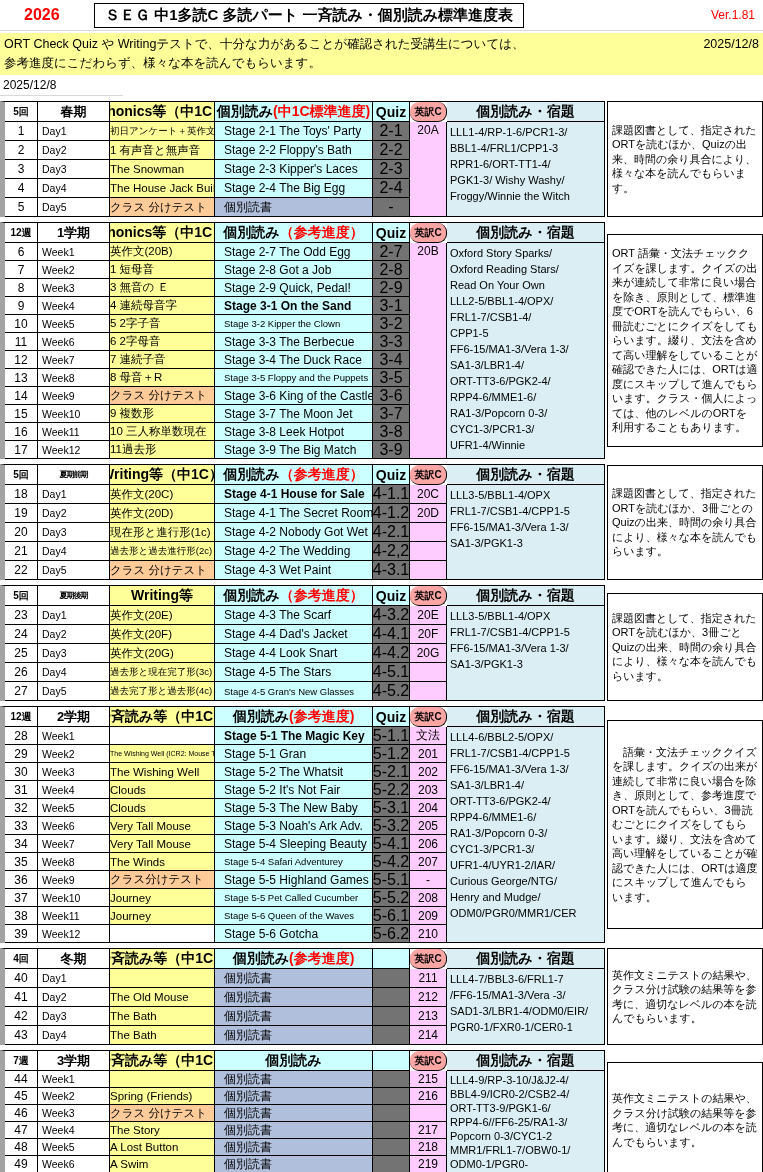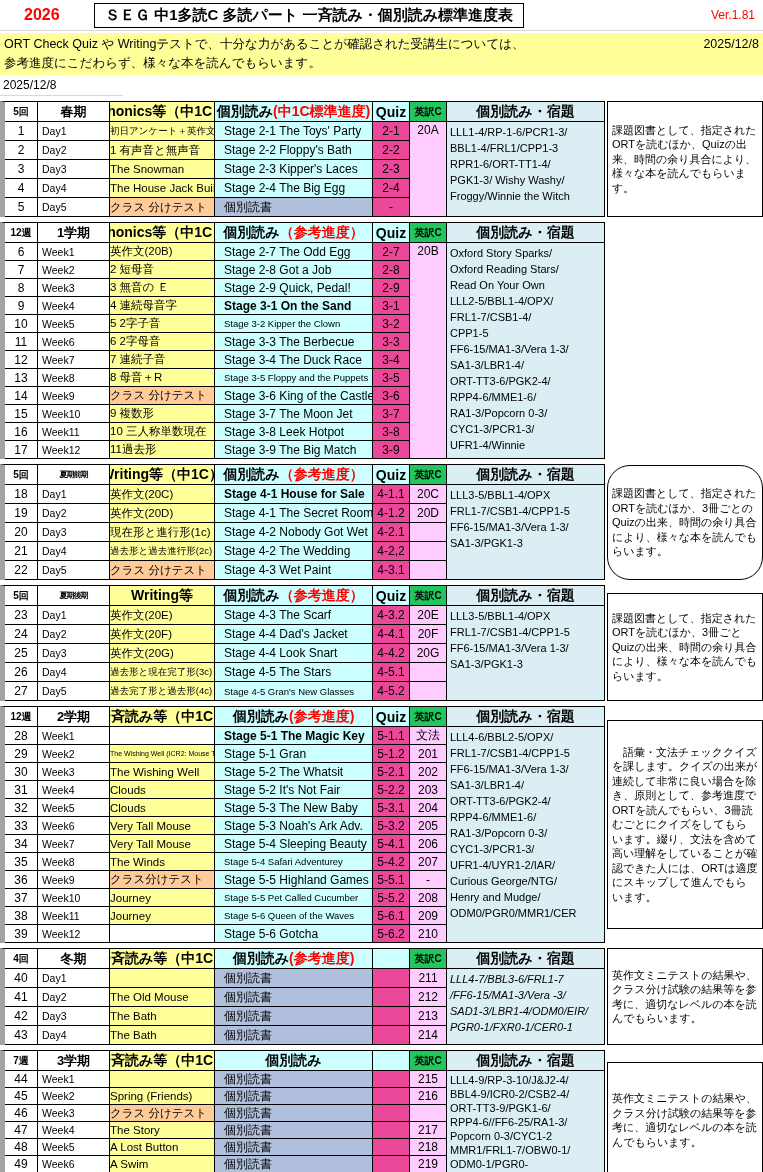--- a/index.html
+++ b/index.html
@@ -16,34 +16,34 @@
   .tbl{display:grid;border-top:1px solid #000;border-left:5px solid #a3a3a3;}
   .cell{border-right:1px solid #000;border-bottom:1px solid #000;box-sizing:border-box;display:flex;align-items:center;overflow:hidden;white-space:nowrap;}
   .hdr{justify-content:center;font-weight:bold;}
   .count{font-size:10px;}
   .period{font-size:13px;}
   .period.sm{font-size:8px;letter-spacing:-1px;}
   .topichdr{background:#FFFF99;font-size:14px;}
   .readhdr{background:#CCFFFF;font-size:14px;}
   .readhdr .red{color:#f00;}
   .quizhdr{background:#CCFFFF;font-size:14px;}
-  .transhdr{background:#22c55e;font-size:10px;}
+  .transhdr{background:#fca5a5;font-size:10px;border-radius:9px;}
   .hwhdr{background:#DAEEF3;font-size:14px;}
   .num{justify-content:center;font-size:12px;}
   .day{font-size:10.5px;padding-left:4px;}
   .topic{background:#FFFF99;font-size:11.5px;padding-left:0;text-align:center;}
   .topic.orange{background:#FFCC99;}
   .topic.white{background:#fff;}
   .topic.sm1{font-size:9.5px;}
   .topic.sm2{font-size:7px;}
   .reading{background:#CCFFFF;font-size:12px;padding-left:9px;}
   .reading.selfread{background:#B0BFDB;}
   .reading.b{font-weight:bold;}
   .reading.sm{font-size:9.5px;}
-  .quiz{background:#ec4899;justify-content:center;font-size:12px;}
+  .quiz{background:#737373;justify-content:center;font-size:16px;}
   .trans{background:#FFCCFF;justify-content:center;font-size:12px;}
   .trans.merged{align-items:flex-start;padding-top:1px;}
   .homework{background:#DAEEF3;align-items:flex-start;font-size:11px;padding:2px 0 0 3px;white-space:pre-line;}
   .notes{width:163px;display:flex;flex-direction:column;justify-content:flex-start;box-sizing:border-box;}
   .note-box{border:1px solid #000;margin-left:2px;flex:1;display:flex;align-items:center;padding:2px 4px;font-size:11px;line-height:14.5px;white-space:normal;box-sizing:border-box;}
 </style>
 </head>
 <body>
 
 <div class="top">
@@ -139,21 +139,21 @@
 RA1-3/Popcorn 0-3/
 CYC1-3/PCR1-3/
 UFR1-4/Winnie</div>
         <div class="cell num">6</div>
         <div class="cell day">Week1</div>
         <div class="cell topic">英作文(20B)</div>
         <div class="cell reading">Stage 2-7 The Odd Egg</div>
         <div class="cell quiz">2-7</div>
         <div class="cell num">7</div>
         <div class="cell day">Week2</div>
-        <div class="cell topic">2 短母音</div>
+        <div class="cell topic">1 短母音</div>
         <div class="cell reading">Stage 2-8 Got a Job</div>
         <div class="cell quiz">2-8</div>
         <div class="cell num">8</div>
         <div class="cell day">Week3</div>
         <div class="cell topic">3 無音の Ｅ</div>
         <div class="cell reading">Stage 2-9 Quick, Pedal!</div>
         <div class="cell quiz">2-9</div>
         <div class="cell num">9</div>
         <div class="cell day">Week4</div>
         <div class="cell topic">4 連続母音字</div>
@@ -193,20 +193,23 @@
         <div class="cell day">Week11</div>
         <div class="cell topic">10 三人称単数現在</div>
         <div class="cell reading">Stage 3-8 Leek Hotpot</div>
         <div class="cell quiz">3-8</div>
         <div class="cell num">17</div>
         <div class="cell day">Week12</div>
         <div class="cell topic">11過去形</div>
         <div class="cell reading">Stage 3-9 The Big Match</div>
         <div class="cell quiz">3-9</div>
       </div>
+      <div class="notes">
+        <div class="note-box" style="margin-top: 12px; margin-bottom: 12px;">ORT 語彙・文法チェッククイズを課します。クイズの出来が連続して非常に良い場合を除き、原則として、標準進度でORTを読んでもらい、6冊読むごとにクイズをしてもらいます。綴り、文法を含めて高い理解をしていることが確認できた人には、ORTは適度にスキップして進んでもらいます。クラス・個人によっては、他のレベルのORTを利用することもあります。</div>
+      </div>
     </div>
     <div class="section">
       <div class="tbl" style="grid-template-columns: 33px 72px 105px 158px 37px 37px 158px; grid-template-rows: 20px repeat(5, 19px);">
         <div class="cell hdr count">5回</div>
         <div class="cell hdr period sm">夏期前期</div>
         <div class="cell hdr topichdr">Writing等（中1C）</div>
         <div class="cell hdr readhdr">
           <span>個別読み</span>
           <span class="red">（参考進度）</span>
         </div>
@@ -242,21 +245,21 @@
         <div class="cell quiz">4-2,2</div>
         <div class="cell trans"></div>
         <div class="cell num">22</div>
         <div class="cell day">Day5</div>
         <div class="cell topic orange">クラス 分けテスト</div>
         <div class="cell reading">Stage 4-3 Wet Paint</div>
         <div class="cell quiz">4-3.1</div>
         <div class="cell trans"></div>
       </div>
       <div class="notes">
-        <div class="note-box" style="margin-top: 1px; margin-bottom: 0px; border-radius: 23px;">課題図書として、指定されたORTを読むほか、3冊ごとのQuizの出来、時間の余り具合により、様々な本を読んでもらいます。</div>
+        <div class="note-box" style="margin-top: 1px; margin-bottom: 0px;">課題図書として、指定されたORTを読むほか、3冊ごとのQuizの出来、時間の余り具合により、様々な本を読んでもらいます。</div>
       </div>
     </div>
     <div class="section">
       <div class="tbl" style="grid-template-columns: 33px 72px 105px 158px 37px 37px 158px; grid-template-rows: 20px repeat(5, 19px);">
         <div class="cell hdr count">5回</div>
         <div class="cell hdr period sm">夏期後期</div>
         <div class="cell hdr topichdr">Writing等</div>
         <div class="cell hdr readhdr">
           <span>個別読み</span>
           <span class="red">（参考進度）</span>
@@ -409,21 +412,21 @@
         <div class="cell hdr count">4回</div>
         <div class="cell hdr period">冬期</div>
         <div class="cell hdr topichdr">一斉読み等（中1C）</div>
         <div class="cell hdr readhdr">
           <span>個別読み</span>
           <span class="red">(参考進度)</span>
         </div>
         <div class="cell hdr quizhdr"></div>
         <div class="cell hdr transhdr">英訳C</div>
         <div class="cell hdr hwhdr">個別読み・宿題</div>
-        <div class="cell homework" style="grid-area: 2 / 7 / span 4; line-height: 16px; font-style: italic;">LLL4-7/BBL3-6/FRL1-7
+        <div class="cell homework" style="grid-area: 2 / 7 / span 4; line-height: 16px;">LLL4-7/BBL3-6/FRL1-7
 /FF6-15/MA1-3/Vera -3/
 SAD1-3/LBR1-4/ODM0/EIR/
 PGR0-1/FXR0-1/CER0-1</div>
         <div class="cell num">40</div>
         <div class="cell day">Day1</div>
         <div class="cell topic"></div>
         <div class="cell reading selfread">個別読書</div>
         <div class="cell quiz"></div>
         <div class="cell trans">211</div>
         <div class="cell num">41</div>

